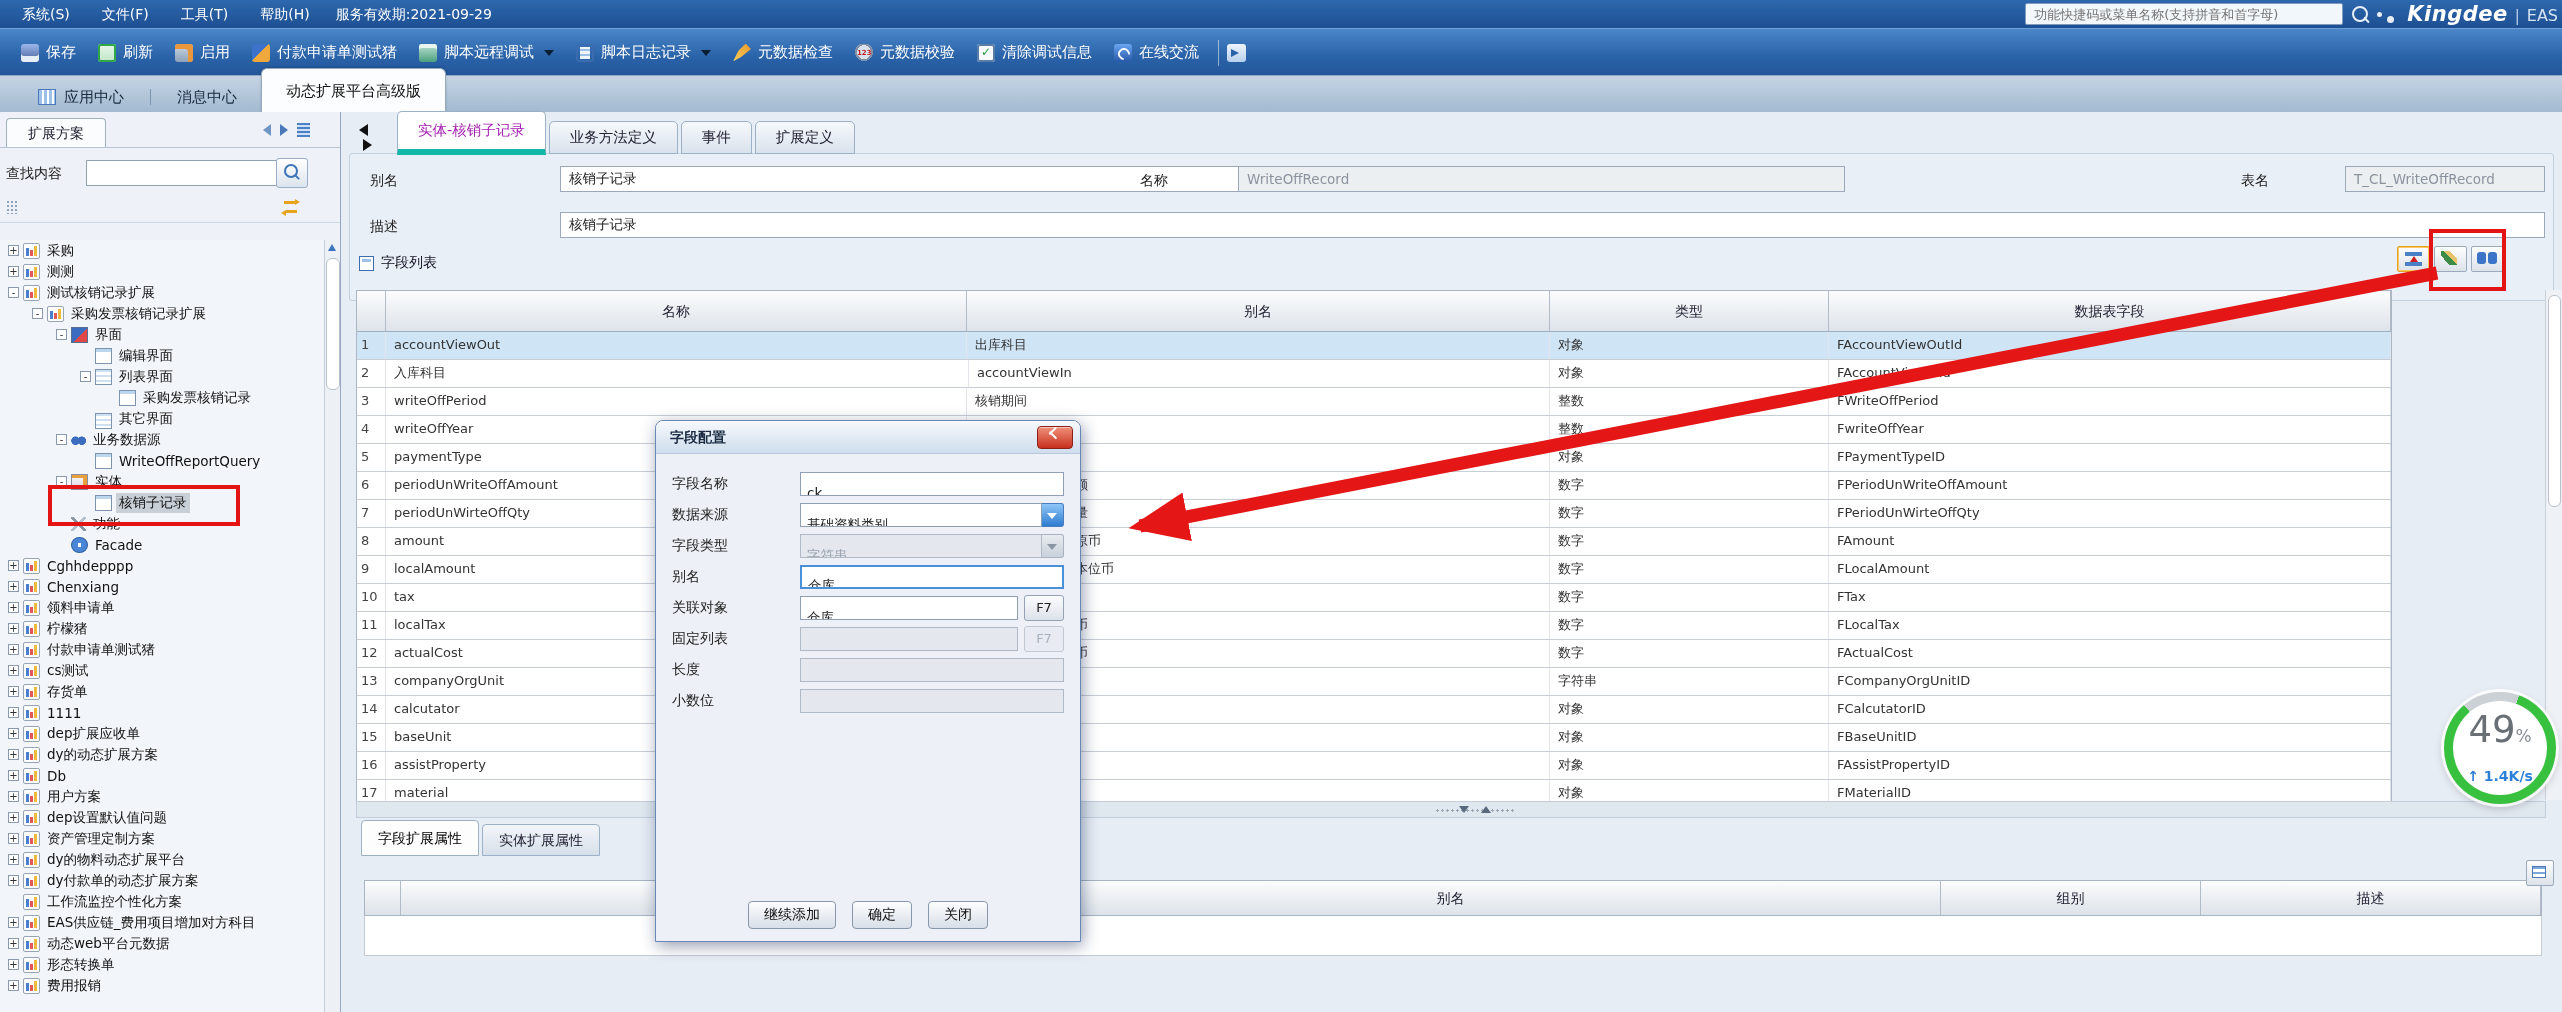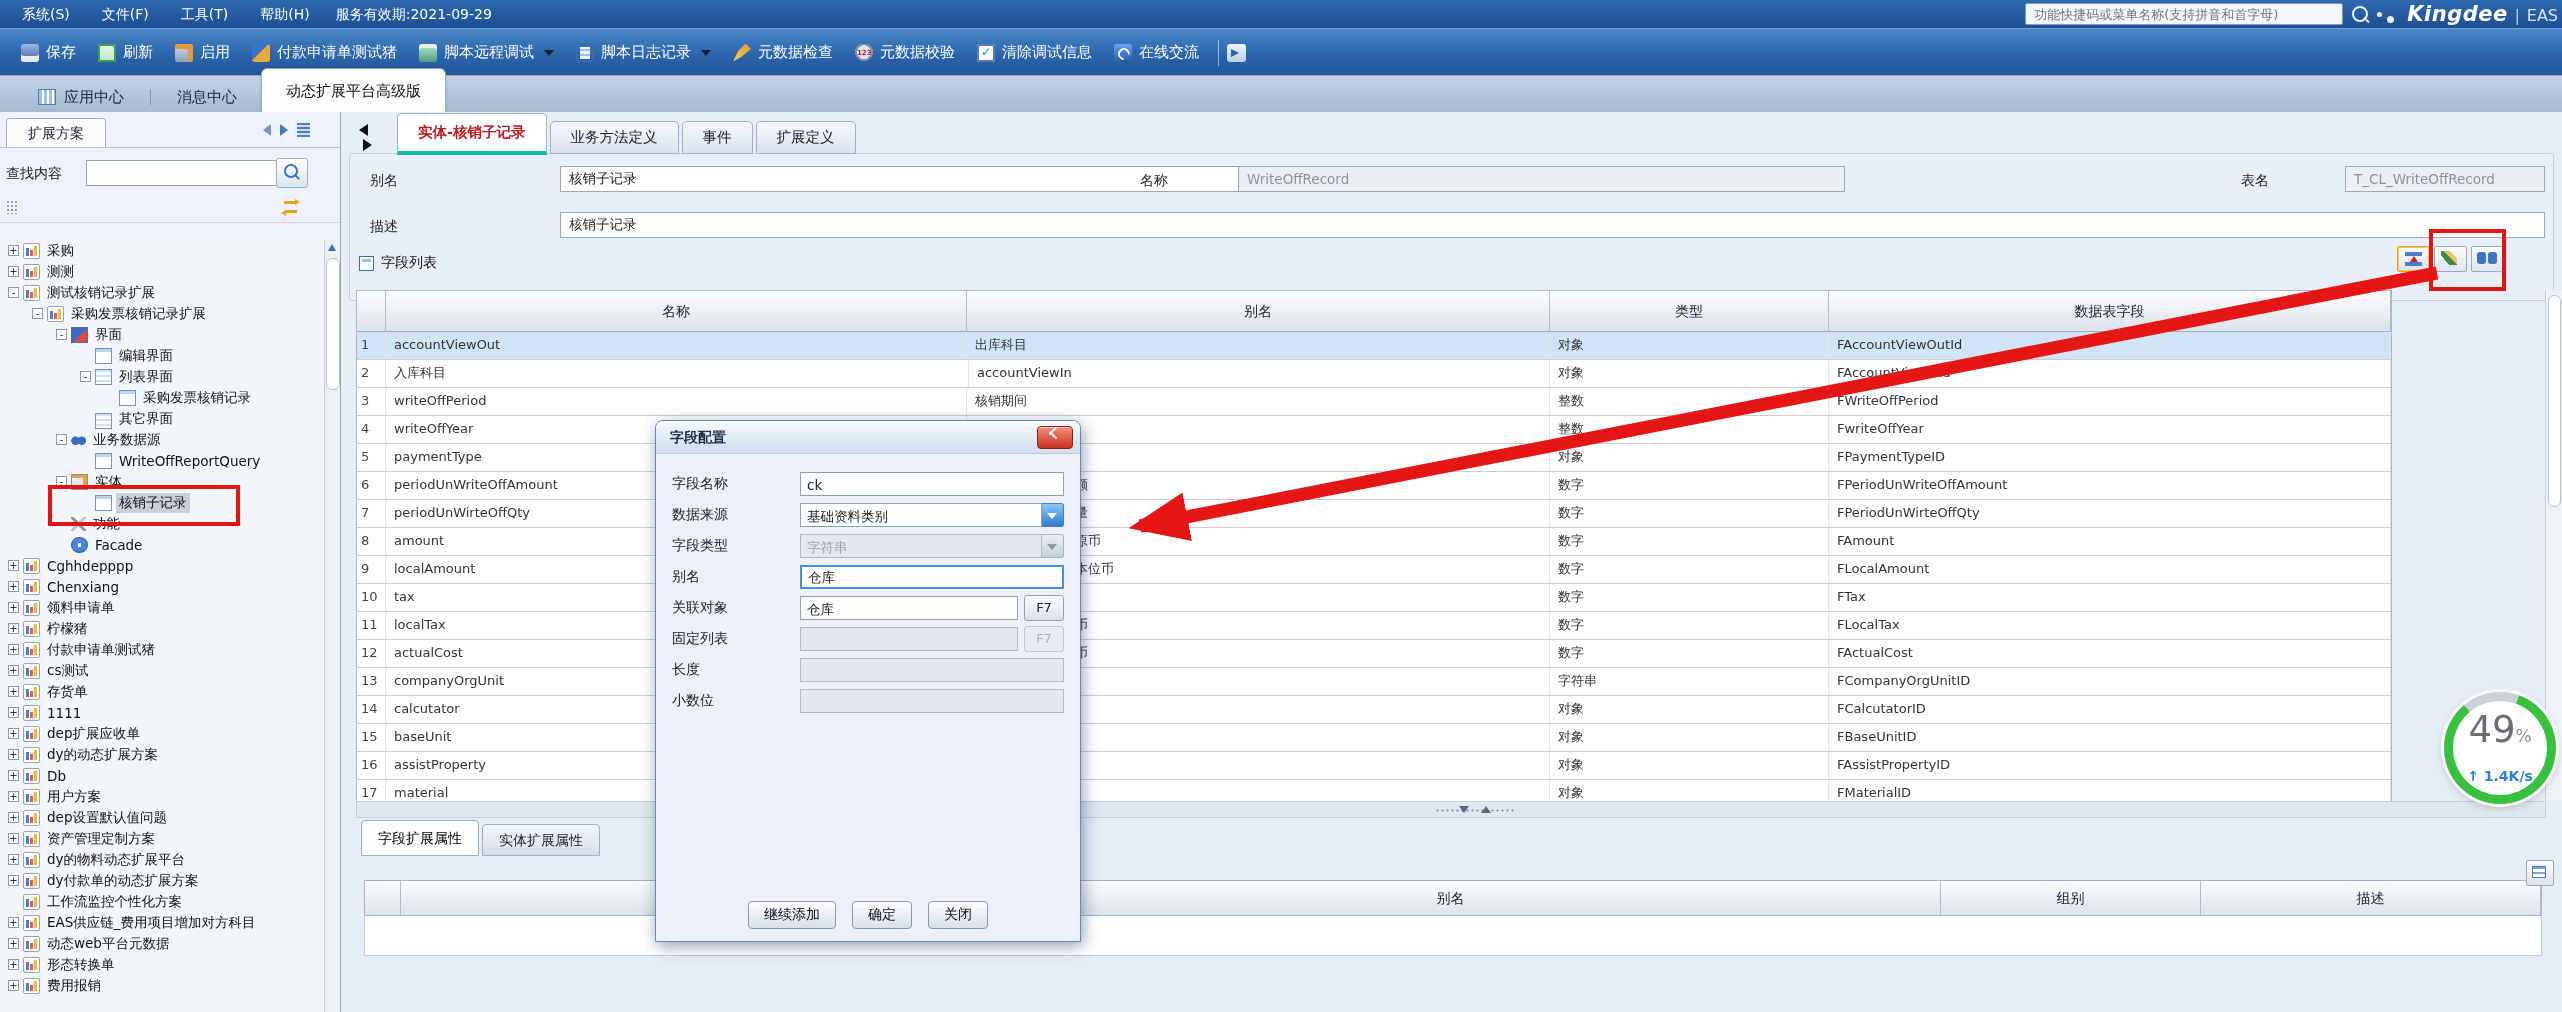--- a/index.html
+++ b/index.html
@@ -122,21 +122,21 @@
   
   #main{position:absolute;left:341px;top:112px;right:0;bottom:0;background:#e7edf5;}
   .collapse-arr{position:absolute;left:16px;top:12px;width:20px;height:30px;}
   .collapse-arr::before{content:"";position:absolute;left:2px;top:0;border-top:6px solid transparent;
     border-bottom:6px solid transparent;border-right:9px solid #111;}
   .collapse-arr::after{content:"";position:absolute;left:6px;top:15px;border-top:6px solid transparent;
     border-bottom:6px solid transparent;border-left:9px solid #111;}
   #dtabs{position:absolute;left:56px;top:4px;display:flex;gap:3px;align-items:flex-end;height:38px;z-index:2;}
   .dtab{height:31px;line-height:31px;padding:0 20px;font-size:14.5px;color:#223;
     background:linear-gradient(#f6f9fc,#d9e2ec);border:1px solid #9cb0c6;border-radius:5px 5px 0 0;}
-  .dtab.active{height:37px;line-height:37px;background:#fff;border-bottom:4px solid #14b8a6;margin-bottom:-1px;color:#b91c1c;font-weight:bold;}
+  .dtab.active{height:37px;line-height:37px;background:#fff;border-bottom:6px solid #14b8a6;margin-bottom:-1px;color:#a21caf;}
   .form-panel{position:absolute;left:8px;right:8px;top:41px;height:146px;background:#e9eff6;
     border:1px solid #c2cfdd;border-radius:3px;}
   .flabel{position:absolute;font-size:14px;color:#222;height:28px;line-height:28px;}
   .finput{position:absolute;height:26px;border:1px solid #9aa8ba;background:#fff;color:#222;
     font-family:inherit;font-size:13.5px;padding:0 8px;outline:none;box-sizing:border-box;}
   .finput.dis{background:#eceff2;color:#8a939e;}
   
   .fl-title{position:absolute;left:18px;top:142px;display:flex;align-items:center;gap:7px;
     font-size:14px;color:#112;z-index:3;}
   .fl-ic{width:13px;height:13px;border:1px solid #3c6cb0;background:
@@ -200,21 +200,21 @@
     background:linear-gradient(#f09078,#c83020);border:1px solid #8a2018;box-shadow:inset 0 1px 0 rgba(255,255,255,.5);}
   .dlg-close::before,.dlg-close::after{content:"";position:absolute;left:12px;top:5px;width:10px;height:2.4px;
     background:#fff;border-radius:1px;}
   .dlg-close::before{transform:rotate(45deg) translateY(3px);}
   .dlg-close::after{transform:rotate(-45deg) translateY(-3px);}
   .dlg-body{padding-top:14px;}
   .dlg-row{display:flex;align-items:center;height:31px;padding:0 16px;}
   .dlg-label{width:128px;flex:none;font-size:14px;color:#222;}
   .dlg-ctrl{flex:1;display:flex;align-items:center;}
   .ct{height:24px;line-height:24px;border:1px solid #90a0b4;background:#fff;font-size:13.5px;
-    color:#222;padding:0 6px;box-sizing:border-box;flex:1;white-space:nowrap;overflow:hidden;}
+    color:#222;padding:8px 6px;box-sizing:border-box;flex:1;white-space:nowrap;overflow:hidden;}
   .ct.dis{background:#e4e8ee;border-color:#b0bac6;color:#98a2ae;}
   .ct.focused{border:2px solid #4a90d8;line-height:20px;}
   .combo-btn{width:22px;height:24px;flex:none;border:1px solid #4a7cc0;border-left:none;box-sizing:border-box;
     background:linear-gradient(#8ec6f8,#2e7cd0);position:relative;border-radius:0 3px 3px 0;}
   .combo-btn::after{content:"";position:absolute;left:5px;top:9px;border-left:5px solid transparent;
     border-right:5px solid transparent;border-top:6px solid #fff;}
   .combo-btn.dis{background:linear-gradient(#e8ecf0,#c8d0da);border-color:#a8b2c0;}
   .combo-btn.dis::after{border-top-color:#8a96a4;}
   .f7btn{width:38px;height:24px;flex:none;margin-left:6px;border:1px solid #94a2b4;border-radius:3px;
     background:linear-gradient(#fbfcfe,#dce2ea);font-size:13px;color:#222;text-align:center;line-height:24px;}

